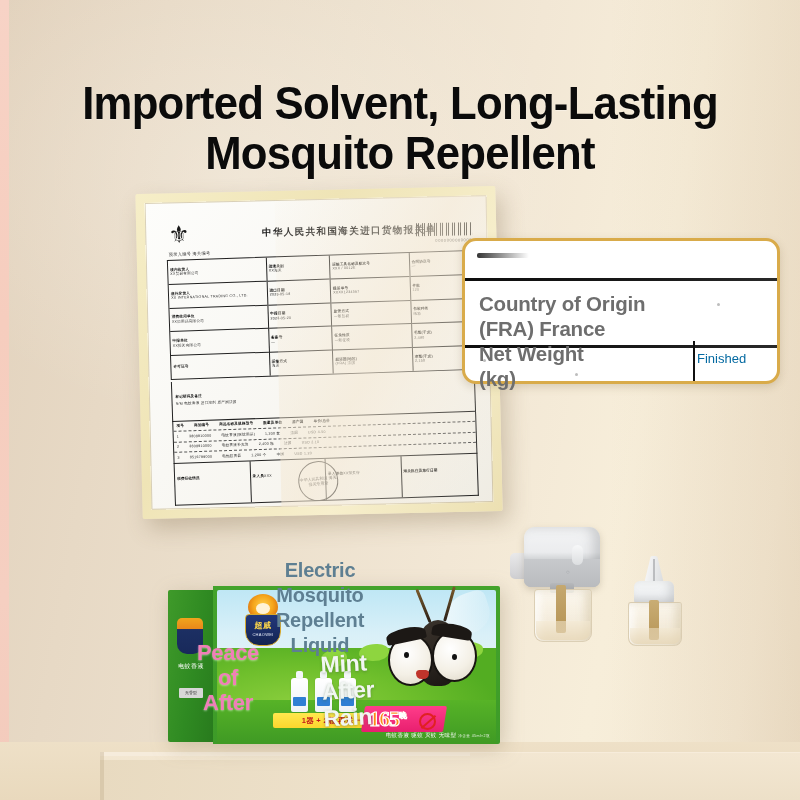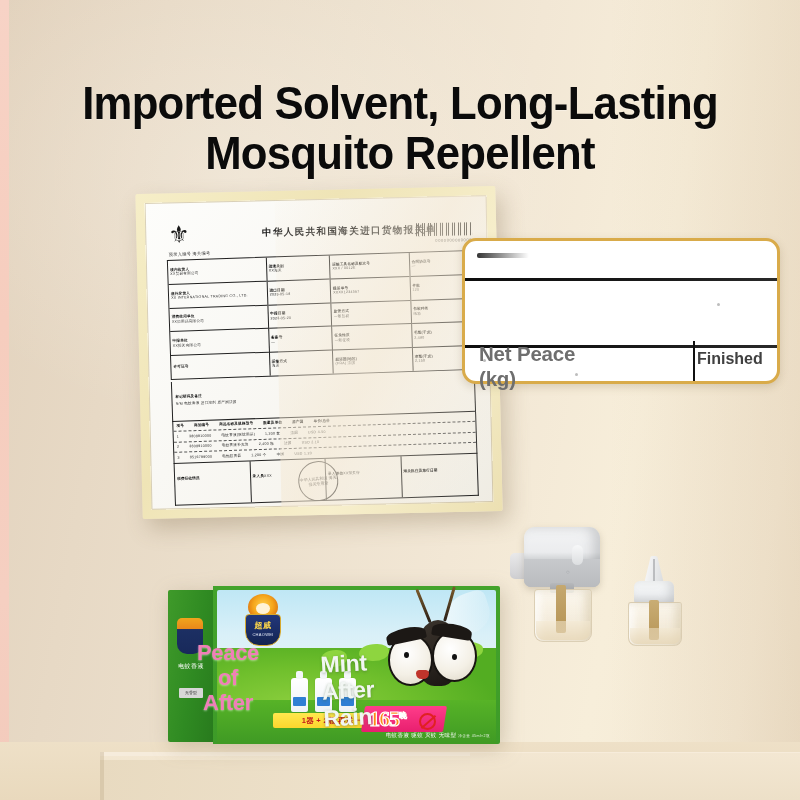--- a/index.html
+++ b/index.html
@@ -189,21 +189,21 @@
   .co-text {
     position:absolute; color:#6e6e6e; font-weight:700;
     font-size:20.5px; line-height:25px; letter-spacing:-.2px;
     z-index:3; white-space:pre-line;
   }
   .co-t1 { left:14px; top:25px; }
   .co-t2 { left:14px; top:50px; }
   .co-t3 { left:14px; top:100px; }
   .co-finished {
     position:absolute; left:232px; top:106px;
-    color:#404040; font-weight:700; font-size:16px; line-height:24px;
+    color:#0369a1; font-weight:400; font-size:13px; line-height:24px;
     white-space:nowrap; z-index:8;
   }
 
   
   #device { position:absolute; left:516px; top:523px; width:95px; height:122px; z-index:14; }
   .dev-plug {
     position:absolute; left:-6px; top:30px; width:20px; height:26px;
     background:linear-gradient(180deg,#e9e9ea,#cfcfd2); border-radius:5px 3px 3px 5px;
   }
   .dev-body {
@@ -592,21 +592,23 @@
   <div id="callout">
     <div class="co-clip">
       <div class="co-smudge"></div>
       <div class="co-rule r1"></div>
       <div class="co-rule r2"></div>
       <div class="co-vline"></div>
       <div class="co-dot" style="left:252px;top:62px;"></div>
       <div class="co-dot" style="left:110px;top:132px;"></div>
       <div class="co-dot" style="left:18px;top:118px;"></div>
     </div>
-    <div class="co-text co-t3">Net Peace
+    <div class="co-text co-t2">Country of Origin
+(FRA) France</div>
+    <div class="co-text co-t3">Net Weight
      (kg)</div>
     <div class="co-finished">Finished</div>
   </div>
 
   <div id="device">
     <div class="dev-plug"></div>
     <div class="dev-body"></div>
     <div class="dev-band"></div>
     <div class="dev-knob"></div>
     <div class="dev-mark">○</div>
@@ -678,20 +680,24 @@
       </div>
 
       <div class="pb-yellow">1器 + 2瓶  再送一瓶</div>
       <div class="pb-pinkband"></div>
       <div class="pb-165"><span>165</span><sup>晚</sup></div>
       <div class="pb-noskeeter"></div>
       <div class="pb-bottomcn"><span>电蚊香液 驱蚊 灭蚊 无味型</span> <small>净含量 45ml×2瓶</small></div>
     </div>
   </div>
 
+  <div class="ov-electric" style="white-space:pre-line;">Electric
+Mosquito
+Repellent
+Liquid</div>
   <div class="ov-peace" style="white-space:pre-line;">Peace
 of
 After</div>
   <div class="ov-mint" style="white-space:pre-line;">Mint
 After
 Rain</div>
 
 </div>
 
 </body></html>

